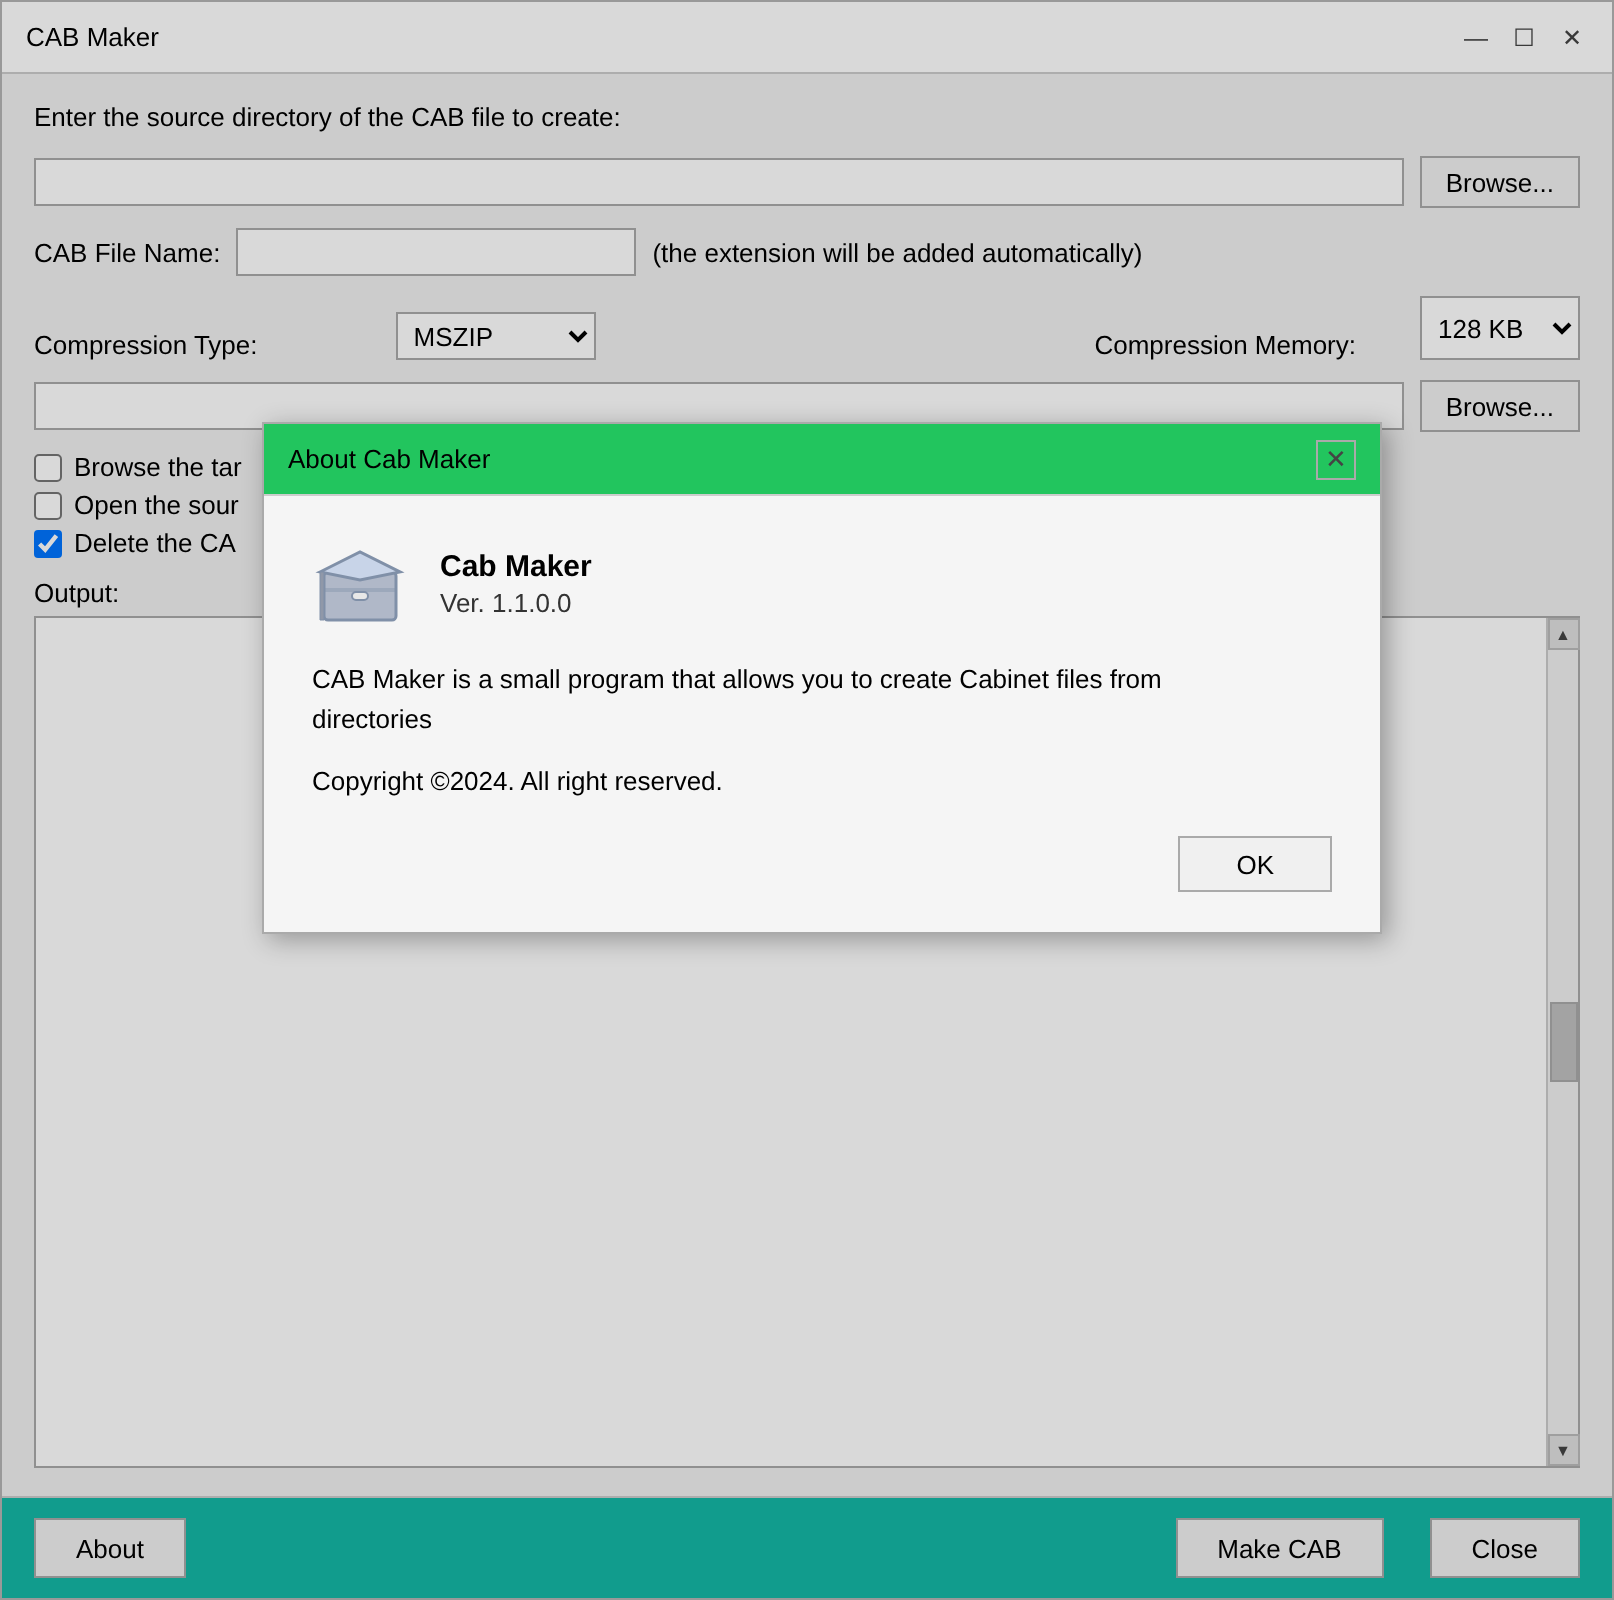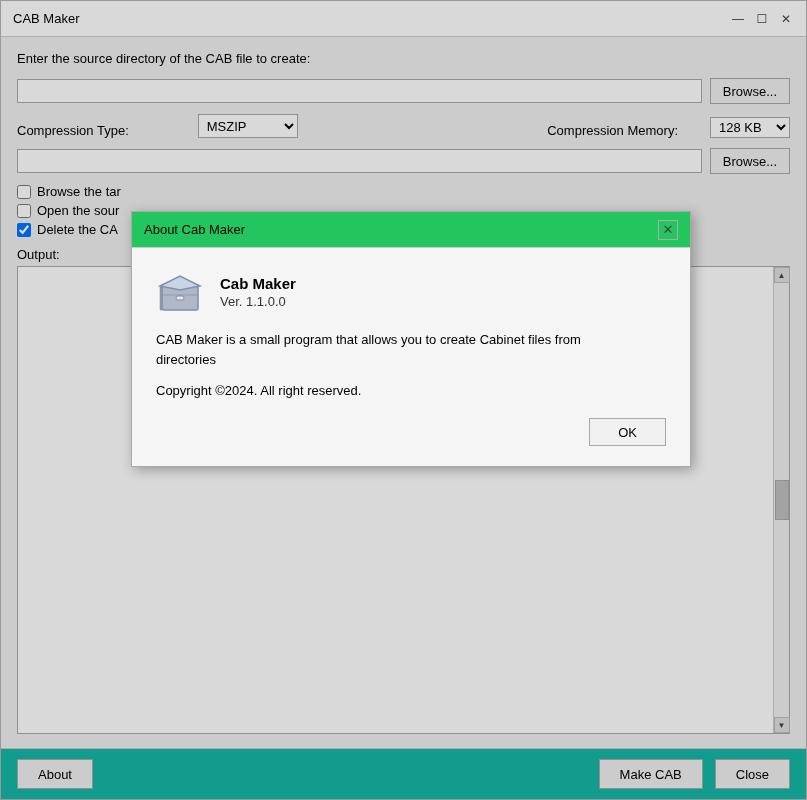--- a/index.html
+++ b/index.html
@@ -133,21 +133,21 @@
     }
 
     .compression-memory-label {
       margin-left: auto;
       white-space: nowrap;
     }
 
     .compression-memory-select {
       border: 1px solid #aaa;
       background: #fff;
-      height: 21px;
+      height: 32px;
       font-size: 13px;
       padding: 0 4px;
       outline: none;
       min-width: 80px;
       appearance: auto;
     }
 
     .target-dir-row {
       display: flex;
       align-items: center;
@@ -251,21 +251,21 @@
       justify-content: space-between;
       background: #14b8a6;
     }
 
     .footer-left {
       display: flex;
     }
 
     .footer-right {
       display: flex;
-      gap: 12px;
+      gap: 23px;
     }
 
     .footer-btn {
       padding: 5px 20px;
       background: #f0f0f0;
       border: 1px solid #aaa;
       cursor: pointer;
       font-size: 13px;
       height: 30px;
     }
@@ -416,20 +416,25 @@
   </div>
 
   <div class="window-content">
 
     <div class="section-label">Enter the source directory of the CAB file to create:</div>
     <div class="source-dir-row">
       <input type="text" class="source-dir-input" style="">
       <button class="browse-btn">Browse...</button>
     </div>
 
+    <div class="form-row">
+      <span class="form-label">CAB File Name:</span>
+      <input type="text" class="form-input cab-name-input" style="">
+      <span class="form-label">(the extension will be added automatically)</span>
+    </div>
 
     <div class="compression-row">
       <span class="form-label">Compression Type:</span>
       <select class="compression-select">
         <option>MSZIP</option>
         <option>None</option>
         <option>LZX</option>
       </select>
       <span class="form-label compression-memory-label">Compression Memory:</span>
       <select class="compression-memory-select">

